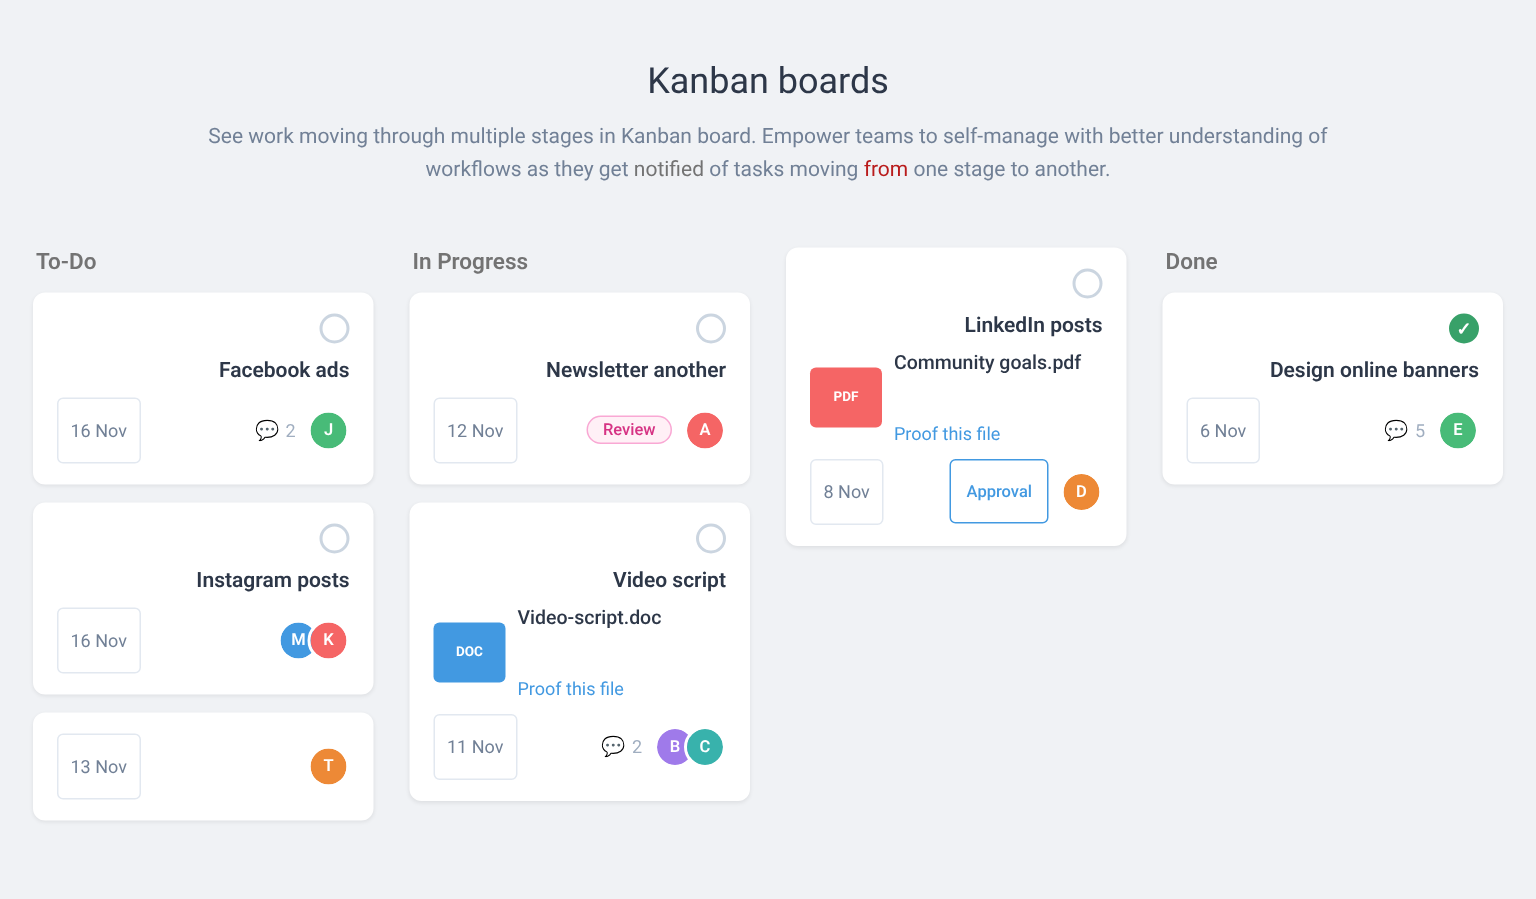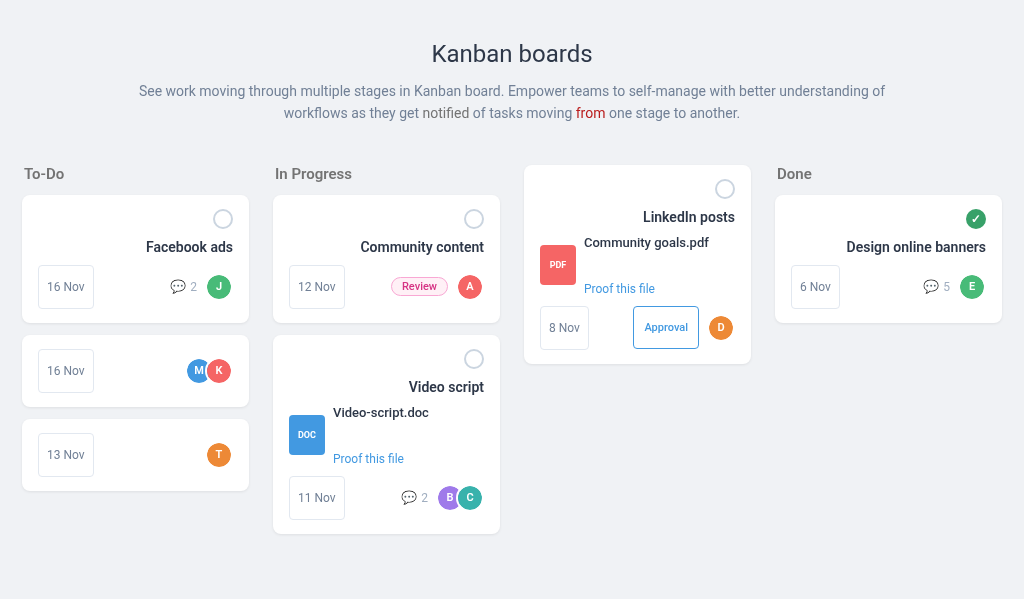--- a/index.html
+++ b/index.html
@@ -164,21 +164,21 @@
       font-weight: 500;
     }
     .file-attachment {
       display: flex;
       align-items: center;
       gap: 8px;
       margin-bottom: 10px;
       margin-top: 4px;
     }
     .file-icon {
-      width: 36px;
+      width: 48px;
       height: 40px;
       border-radius: 4px;
       display: flex;
       flex-direction: column;
       align-items: center;
       justify-content: center;
       font-size: 9px;
       font-weight: 700;
       color: white;
       flex-shrink: 0;
@@ -229,20 +229,24 @@
             </div>
             <div class="avatar-stack">
               <div class="avatar">
                 <div class="avatar-img av-green">J</div>
               </div>
             </div>
           </div>
         </div>
       </div>
       <div class="card">
+        <div class="card-title-row">
+          <div class="circle-checkbox"></div>
+          <span class="card-title">Instagram posts</span>
+        </div>
         <div class="card-footer">
           <span class="card-date">16 Nov</span>
           <div class="card-meta">
             <div class="avatar-stack">
               <div class="avatar">
                 <div class="avatar-img av-blue">M</div>
               </div>
               <div class="avatar">
                 <div class="avatar-img av-red">K</div>
               </div>
@@ -261,21 +265,21 @@
             </div>
           </div>
         </div>
       </div>
     </div>
     <div class="kanban-column">
       <div class="column-header">In Progress</div>
       <div class="card">
         <div class="card-title-row">
           <div class="circle-checkbox"></div>
-          <span class="card-title">Community content</span>
+          <span class="card-title">Newsletter another</span>
         </div>
         <div class="card-footer">
           <span class="card-date">12 Nov</span>
           <div class="card-meta">
             <span class="badge-review">Review</span>
             <div class="avatar-stack">
               <div class="avatar">
                 <div class="avatar-img av-red">A</div>
               </div>
             </div>

